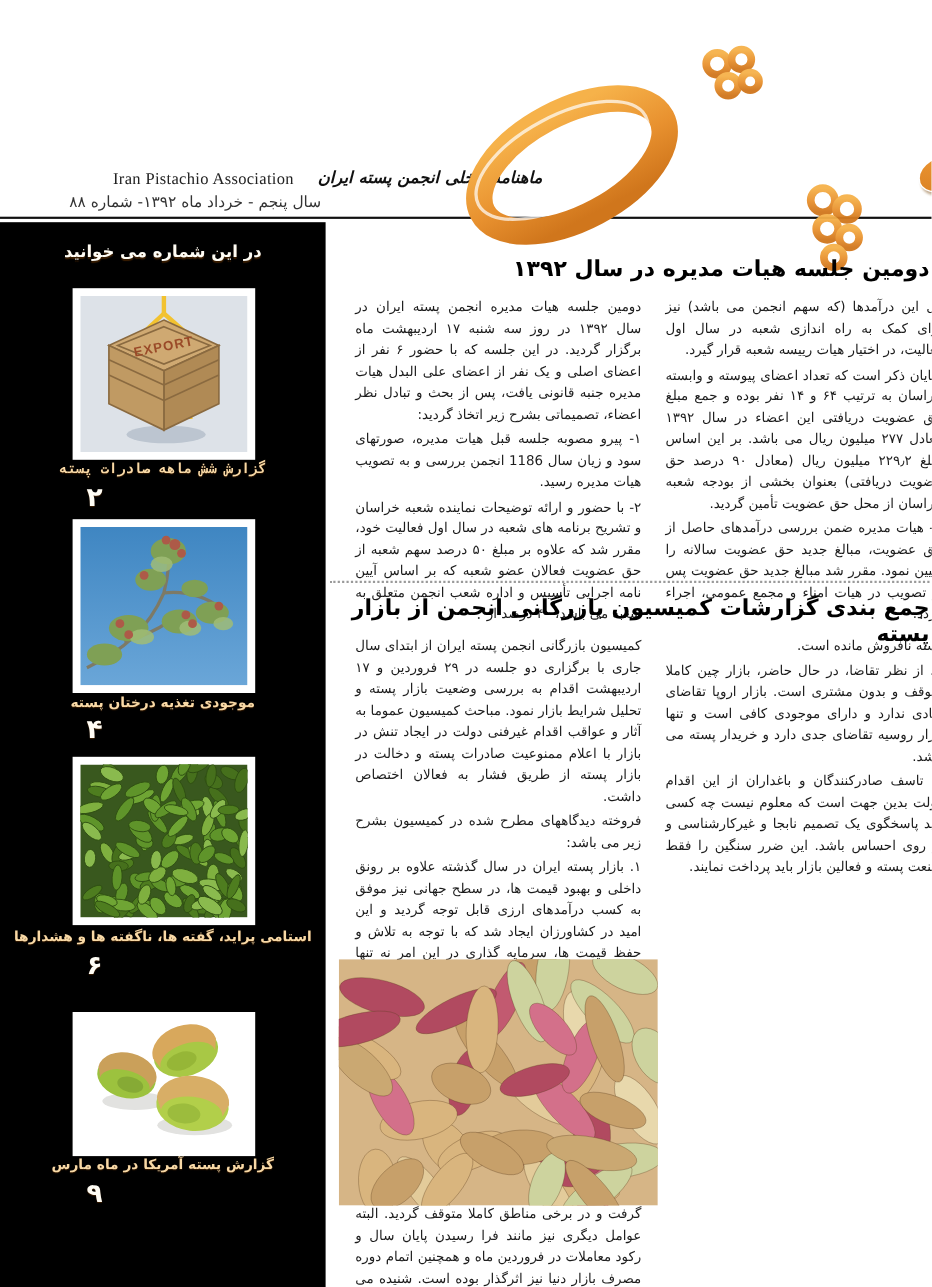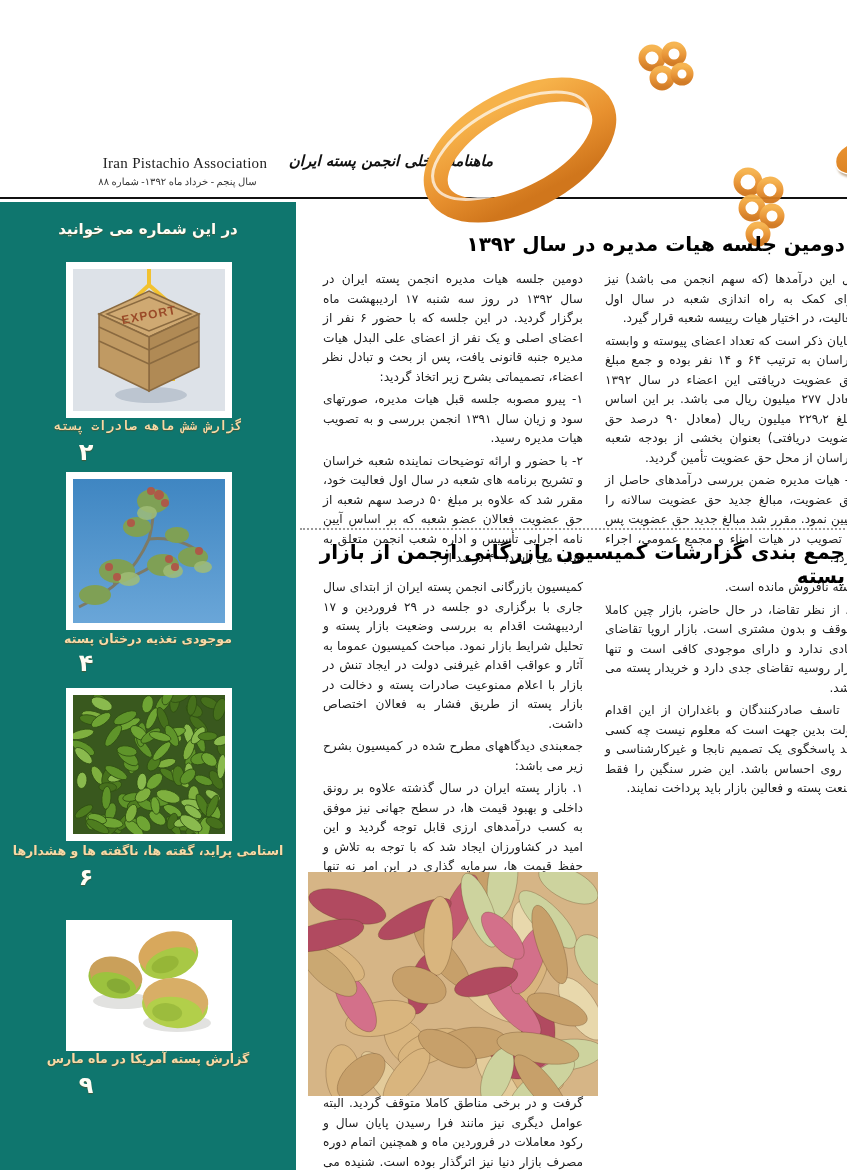--- a/index.html
+++ b/index.html
@@ -5,28 +5,28 @@
   html,body{margin:0;padding:0;background:#fff;}
   body{width:847px;height:1170px;position:relative;overflow:hidden;
        font-family:"DejaVu Sans",sans-serif;}
   .page{position:absolute;inset:0;background:#fff;border-radius:29px;}
 
   
   .assoc-en{position:absolute;left:70px;top:155px;width:230px;
     font-family:"Liberation Serif","DejaVu Serif",serif;font-size:15px;color:#222;
     text-align:center;letter-spacing:.3px;}
   .issue-line{position:absolute;left:55px;top:176px;width:245px;direction:rtl;
-    font-size:10px;color:#333;text-align:center;font-family:Liberation Serif, serif;}
+    font-size:14px;color:#333;text-align:center;}
   .header-rule{position:absolute;left:0;top:197px;width:847px;height:2px;background:#111;}
   .logo-wrap{position:absolute;left:400px;top:40px;width:447px;height:215px;overflow:visible;}
   .logo-subtitle{position:absolute;left:318px;top:152px;width:175px;direction:rtl;
     font-size:15px;font-weight:bold;font-style:italic;color:#111;text-align:left;white-space:nowrap;}
 
   
-  .sidebar{position:absolute;left:0;top:202px;width:296px;height:968px;background:#0f766e;}
+  .sidebar{position:absolute;left:0;top:202px;width:296px;height:968px;background:#000000;}
   .sidebar-title{position:absolute;left:0;top:18px;width:100%;text-align:center;
     color:#fffdf5;font-size:15px;font-weight:bold;direction:rtl;
     text-shadow:0 1px 1px rgba(120,60,0,.5);}
   .sb-item{position:absolute;left:0;width:100%;}
   .sb-frame{position:absolute;left:66px;width:152px;background:#fff;padding:7px;}
   .sb-frame svg{display:block;}
   .sb-caption{position:absolute;left:8px;width:280px;text-align:center;direction:rtl;
     color:#f8d9a6;font-size:12.5px;font-weight:bold;
     text-shadow:0 1px 1px rgba(120,60,0,.45);}
   .sb-page{position:absolute;left:66px;width:40px;text-align:center;color:#fffdf5;
@@ -318,38 +318,38 @@
     </div>
   </div>
 
   <div class="main">
 
     <div class="headline" style="top:30px;">دومین جلسه هیات مدیره در سال ۱۳۹۲</div>
 
     <div class="cols" style="top:68px;">
       <div class="col right">
           <p>دومین جلسه هیات مدیره انجمن پسته ایران در سال ۱۳۹۲ در روز سه شنبه ۱۷ اردیبهشت ماه برگزار گردید. در این جلسه که با حضور ۶ نفر از اعضای اصلی و یک نفر از اعضای علی البدل هیات مدیره جنبه قانونی یافت، پس از بحث و تبادل نظر اعضاء، تصمیماتی بشرح زیر اتخاذ گردید:</p>
-          <p>۱- پیرو مصوبه جلسه قبل هیات مدیره، صورتهای سود و زیان سال ۱۳۹۱ انجمن بررسی و به تصویب هیات مدیره رسید.</p>
+          <p>۱- پیرو مصوبه جلسه قبل هیات مدیره، صورتهای سود و زیان سال 1186 انجمن بررسی و به تصویب هیات مدیره رسید.</p>
           <p>۲- با حضور و ارائه توضیحات نماینده شعبه خراسان و تشریح برنامه های شعبه در سال اول فعالیت خود، مقرر شد که علاوه بر مبلغ ۵۰ درصد سهم شعبه از حق عضویت فعالان عضو شعبه که بر اساس آیین نامه اجرایی تأسیس و اداره شعب انجمن متعلق به شعبه می باشد، ۴۰ درصد از</p>
         </div>
       <div class="col left">
           <p>کل این درآمدها (که سهم انجمن می باشد) نیز برای کمک به راه اندازی شعبه در سال اول فعالیت، در اختیار هیات رییسه شعبه قرار گیرد.</p>
           <p>شایان ذکر است که تعداد اعضای پیوسته و وابسته خراسان به ترتیب ۶۴ و ۱۴ نفر بوده و جمع مبلغ حق عضویت دریافتی این اعضاء در سال ۱۳۹۲ معادل ۲۷۷ میلیون ریال می باشد. بر این اساس مبلغ ۲۲۹٫۲ میلیون ریال (معادل ۹۰ درصد حق عضویت دریافتی) بعنوان بخشی از بودجه شعبه خراسان از محل حق عضویت تأمین گردید.</p>
           <p>1- هیات مدیره ضمن بررسی درآمدهای حاصل از حق عضویت، مبالغ جدید حق عضویت سالانه را تعیین نمود. مقرر شد مبالغ جدید حق عضویت پس از تصویب در هیات امناء و مجمع عمومی، اجراء گردد.</p>
         </div>
     </div>
 
     <div class="dotted-sep" style="top:326px;"></div>
 
     <div class="headline" style="top:338px;">جمع بندی گزارشات کمیسیون بازرگانی انجمن از بازار پسته</div>
 
     <div class="cols" style="top:376px;">
       <div class="col right">
           <p>کمیسیون بازرگانی انجمن پسته ایران از ابتدای سال جاری با برگزاری دو جلسه در ۲۹ فروردین و ۱۷ اردیبهشت اقدام به بررسی وضعیت بازار پسته و تحلیل شرایط بازار نمود. مباحث کمیسیون عموما به آثار و عواقب اقدام غیرفنی دولت در ایجاد تنش در بازار با اعلام ممنوعیت صادرات پسته و دخالت در بازار پسته از طریق فشار به فعالان اختصاص داشت.</p>
-          <p>جمعبندی دیدگاههای مطرح شده در کمیسیون بشرح زیر می باشد:</p>
+          <p>فروخته دیدگاههای مطرح شده در کمیسیون بشرح زیر می باشد:</p>
           <p>۱. بازار پسته ایران در سال گذشته علاوه بر رونق داخلی و بهبود قیمت ها، در سطح جهانی نیز موفق به کسب درآمدهای ارزی قابل توجه گردید و این امید در کشاورزان ایجاد شد که با توجه به تلاش و حفظ قیمت ها، سرمایه گذاری در این امر نه تنها مقرون به صرفه است که موجب درآمد ارزی کشور نیز می گردد. متاسفانه تصمیمات بدون توجیه مسئولین در اواخر سال، بازاری را که رونق داشت و صادرات آن استمرار داشت را با رکود مواجه نمود و خریداران پسته با عنایت به وضعیت داخلی کشور و احتمال کاهش بهای صادراتی پسته، از خرید پسته خودداری نمودند و نه تنها بازار داخلی پسته با رکود مواجه شد، بلکه صادرات نیز از رونق افتاد و بهای پسته صادراتی نیز کاهش یافت.</p>
           <p>۲. بعد از اعلام ممنوعیت صادرات پسته توسط مقامات دولتی، بازارهای جهانی تحت تاثیر قرار گرفت و در برخی مناطق کاملا متوقف گردید. البته عوامل دیگری نیز مانند فرا رسیدن پایان سال و رکود معاملات در فروردین ماه و همچنین اتمام دوره مصرف بازار دنیا نیز اثرگذار بوده است. شنیده می شود که در حال حاضر در خاور دور مقداری</p>
         </div>
       <div class="col left">
           <p>پسته نافروش مانده است.</p>
           <p>3. از نظر تقاضا، در حال حاضر، بازار چین کاملا متوقف و بدون مشتری است. بازار اروپا تقاضای زیادی ندارد و دارای موجودی کافی است و تنها بازار روسیه تقاضای جدی دارد و خریدار پسته می باشد.</p>
           <p>۵. تاسف صادرکنندگان و باغداران از این اقدام دولت بدین جهت است که معلوم نیست چه کسی باید پاسخگوی یک تصمیم نابجا و غیرکارشناسی و از روی احساس باشد. این ضرر سنگین را فقط صنعت پسته و فعالین بازار باید پرداخت نمایند.</p>
         </div>
     </div>
 

